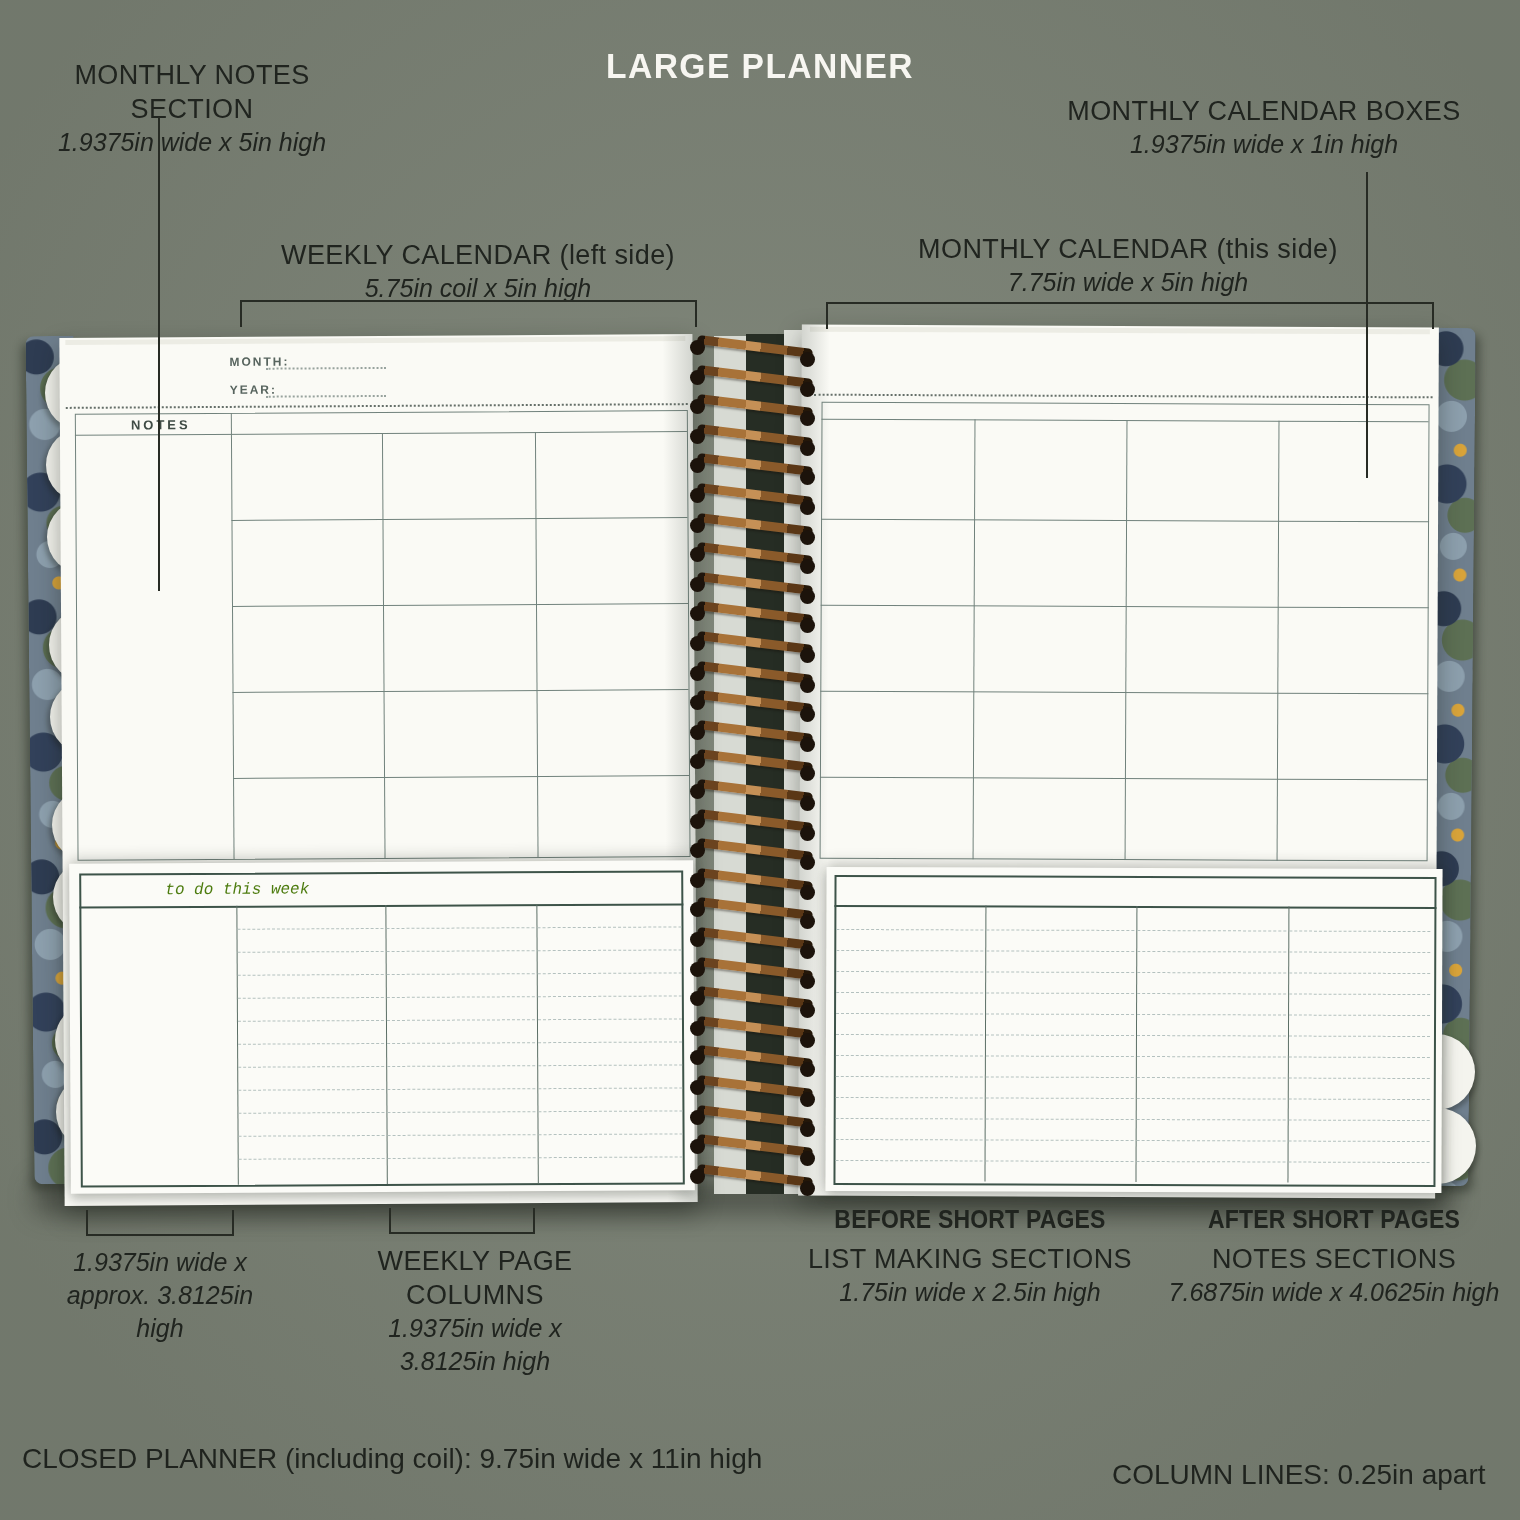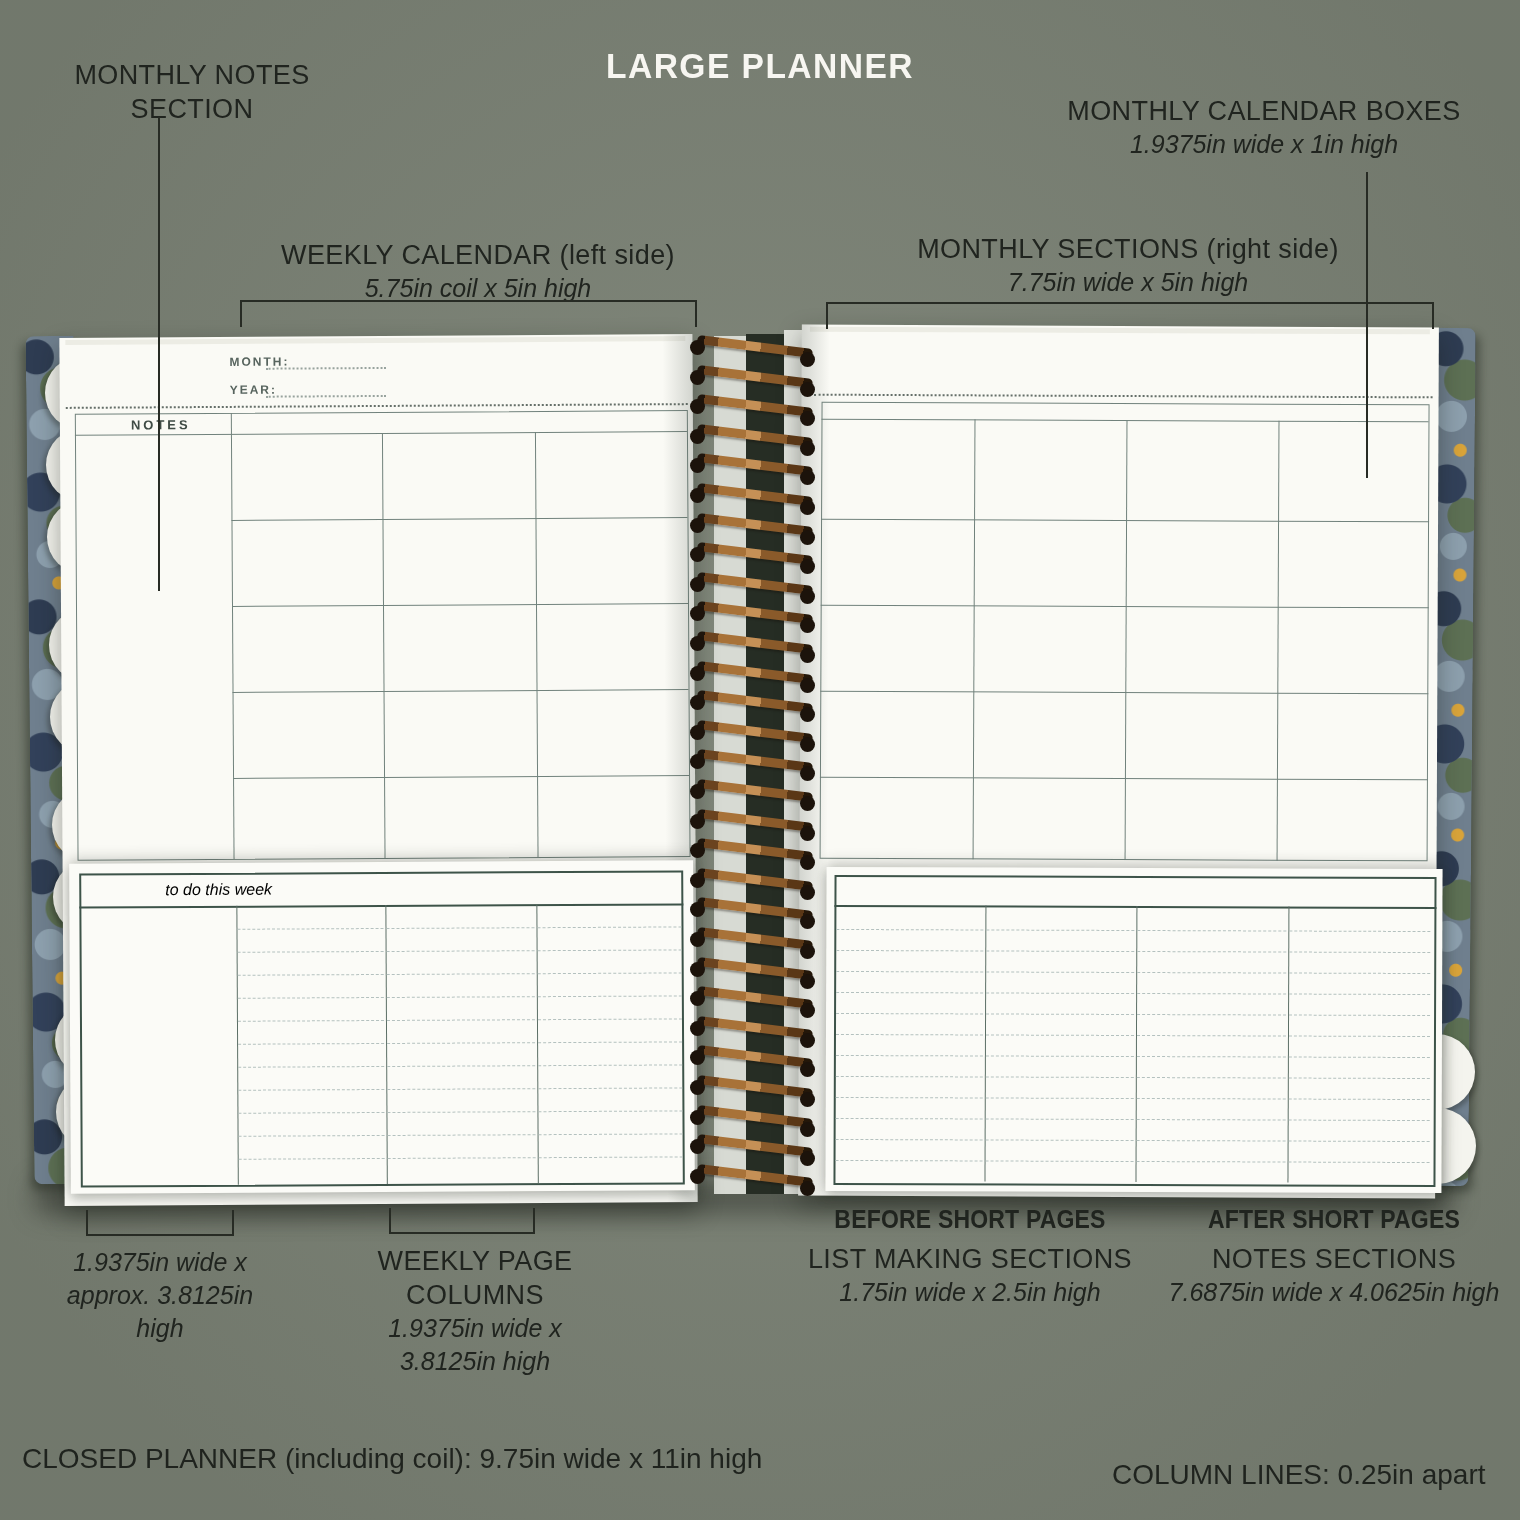--- a/index.html
+++ b/index.html
@@ -31,21 +31,21 @@
   .shortpage{position:absolute;background:#fbfbf7;z-index:4;
     box-shadow:0 -5px 14px rgba(40,46,38,.22), 0 6px 12px rgba(40,46,38,.28);}
   .pageedge{position:absolute;background:#ececе4;background:#ecece4;z-index:3;}
   .gridbox{position:absolute;border:1px solid #71827c;}
   .hairline{position:absolute;background:#71827c;}
   .greenbox{position:absolute;border:2px solid #3d5349;}
   .dotline{position:absolute;border-top:2px dotted #656f69;height:0;}
   .fill-dots{position:absolute;border-top:2px dotted #98a39e;height:0;}
   .microlabel{position:absolute;font-size:12px;font-weight:bold;letter-spacing:2px;color:#57645e;}
   .noteslabel{position:absolute;font-size:13px;font-weight:bold;letter-spacing:3px;color:#3f4b45;}
-  .script{position:absolute;font-family:Liberation Sans, sans-serif;font-style:italic;font-size:16px;color:#000000;}
+  .script{position:absolute;font-family:Liberation Mono, monospace;font-style:italic;font-size:16px;color:#4d7c0f;}
   .shade{position:absolute;z-index:3;pointer-events:none;}
   .spine{position:absolute;z-index:2;}
   .groundshadow{position:absolute;z-index:0;border-radius:10px;}
 </style>
 </head>
 <body>
 
 <div class="canvas">
 
   <h1 class="title">LARGE PLANNER</h1>
@@ -314,34 +314,35 @@
   <div class="cl" style="left:86px;top:1234px;width:148px;height:2px;"></div>
   <div class="cl" style="left:86px;top:1210px;width:2px;height:26px;"></div>
   <div class="cl" style="left:232px;top:1210px;width:2px;height:26px;"></div>
 
   <div class="cl" style="left:389px;top:1232px;width:146px;height:2px;"></div>
   <div class="cl" style="left:389px;top:1208px;width:2px;height:26px;"></div>
   <div class="cl" style="left:533px;top:1208px;width:2px;height:26px;"></div>
 
   <div class="callout" style="left:12px;top:58px;width:360px;">
     <div class="lbl">MONTHLY NOTES SECTION</div>
+    <div class="dims">1.9375in wide x 5in high</div>
   </div>
 
   <div class="callout" style="left:1044px;top:94px;width:440px;">
     <div class="lbl">MONTHLY CALENDAR BOXES</div>
     <div class="dims">1.9375in wide x 1in high</div>
   </div>
 
   <div class="callout" style="left:238px;top:238px;width:480px;">
     <div class="lbl">WEEKLY CALENDAR (left side)</div>
     <div class="dims">5.75in coil x 5in high</div>
   </div>
 
   <div class="callout" style="left:868px;top:232px;width:520px;">
-    <div class="lbl">MONTHLY SECTIONS (right side)</div>
+    <div class="lbl">MONTHLY CALENDAR (this side)</div>
     <div class="dims">7.75in wide x 5in high</div>
   </div>
 
   <div class="callout" style="left:45px;top:1246px;width:230px;">
     <div class="dims">1.9375in wide x approx. 3.8125in high</div>
   </div>
 
   <div class="callout" style="left:310px;top:1244px;width:330px;">
     <div class="lbl">WEEKLY PAGE COLUMNS</div>
     <div class="dims" style="width:240px;margin:0 auto;">1.9375in wide x 3.8125in high</div>

